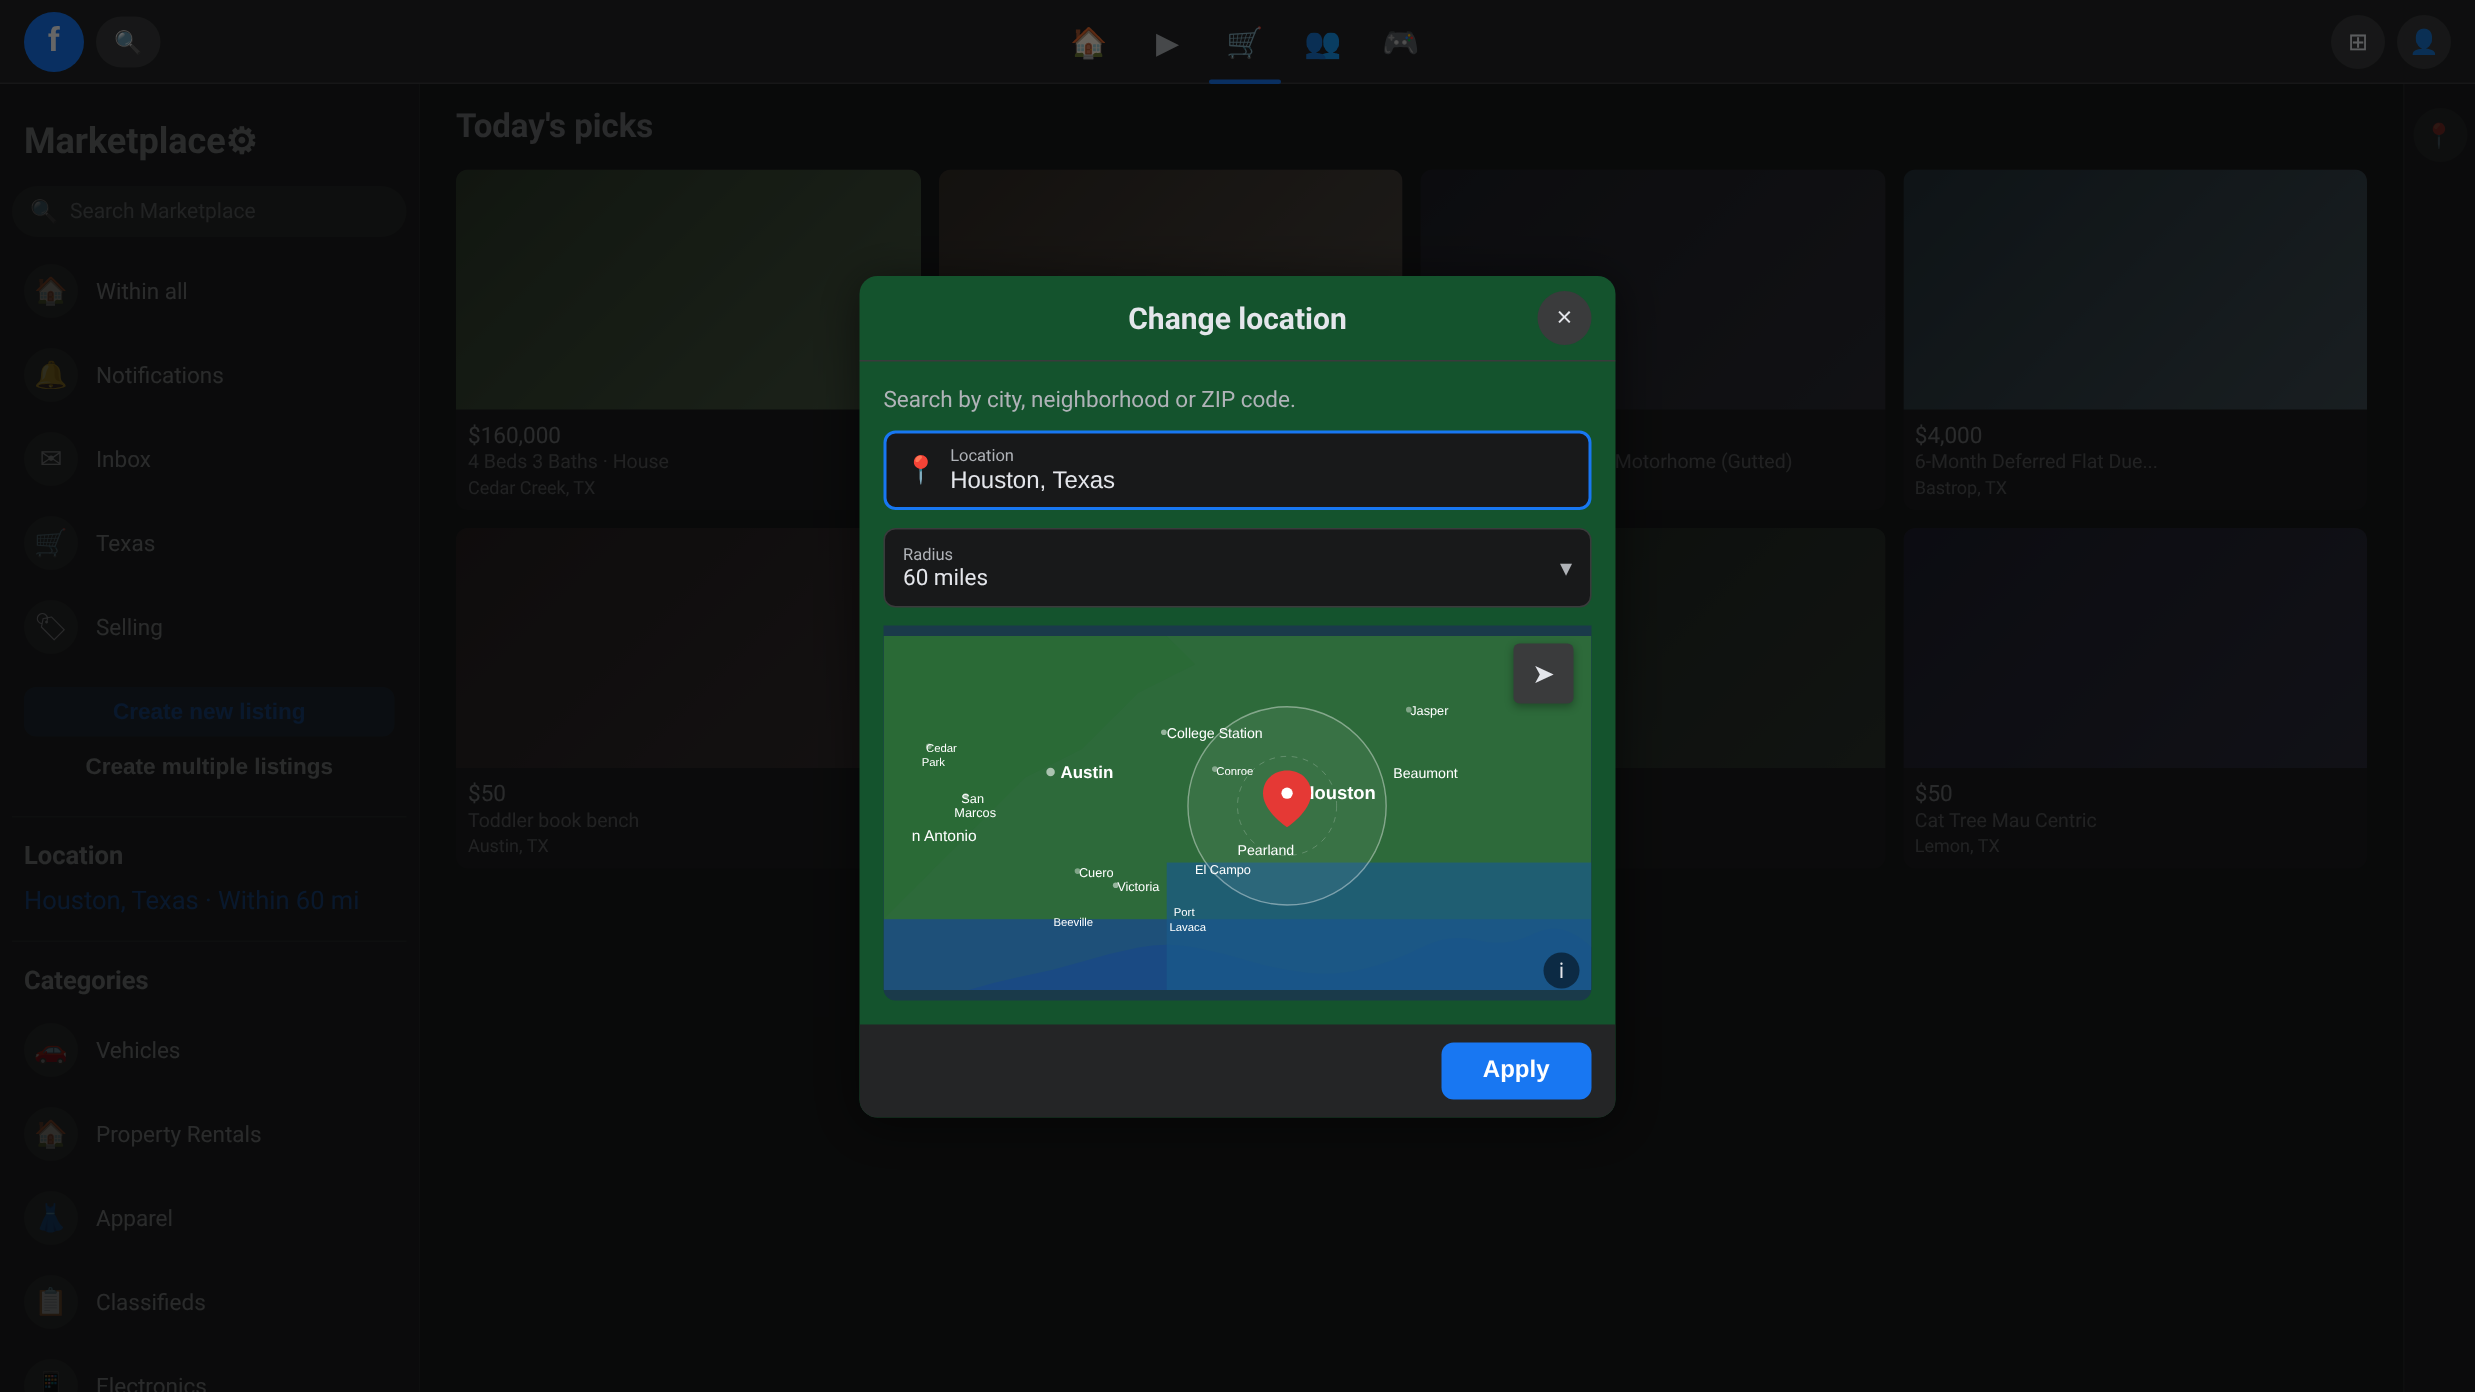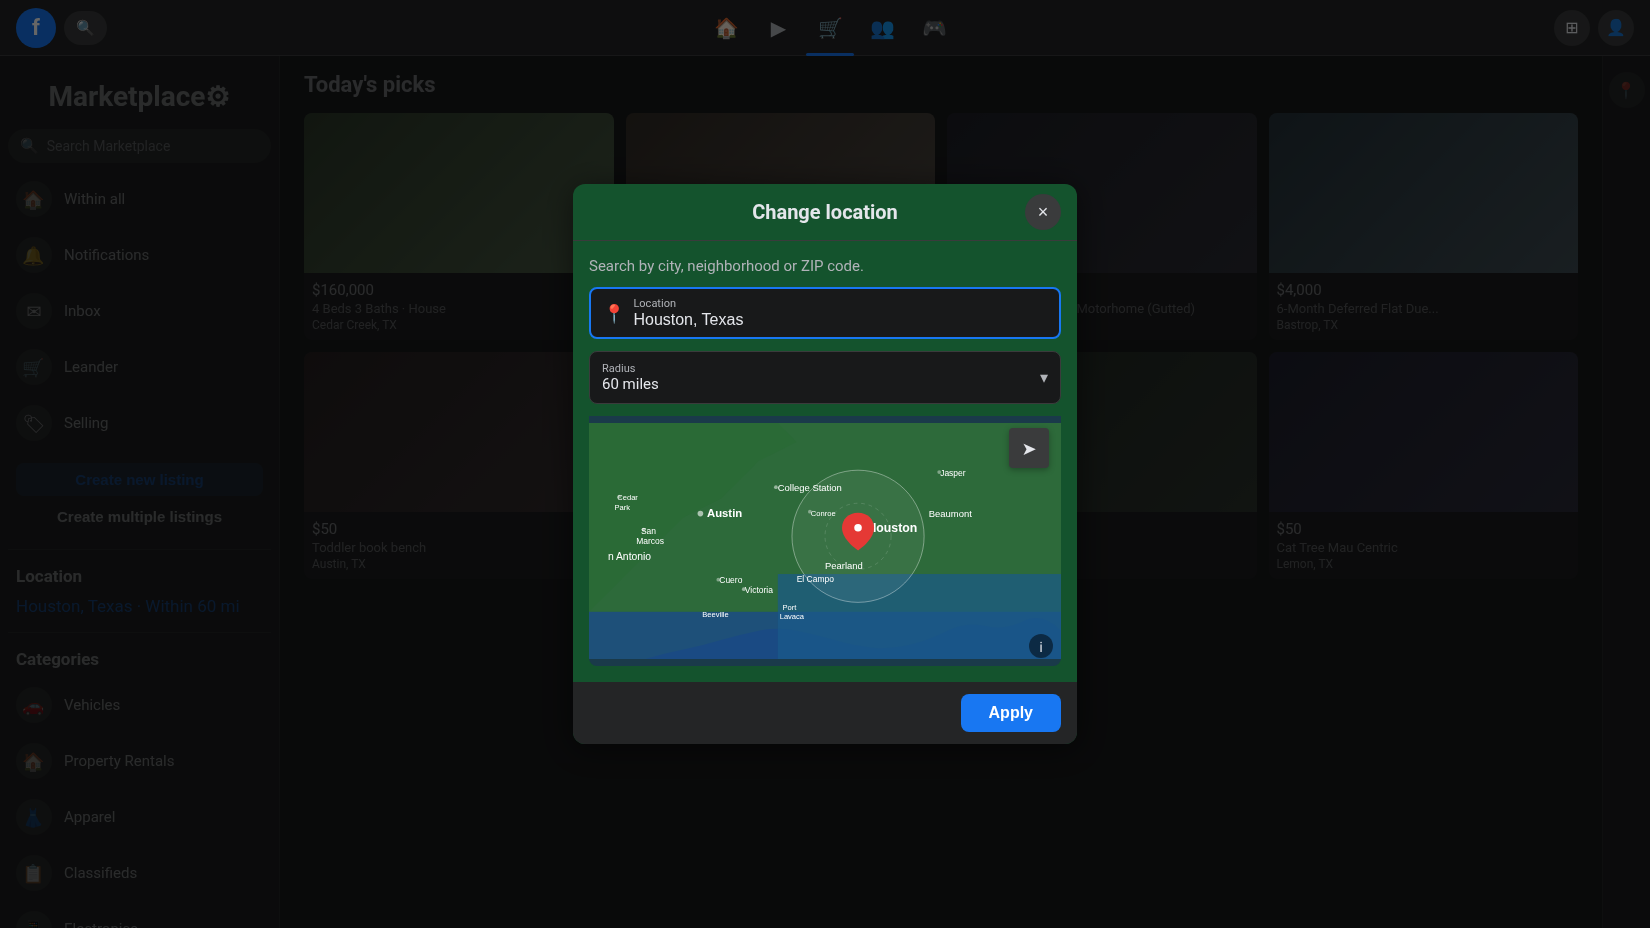--- a/index.html
+++ b/index.html
@@ -91,24 +91,24 @@
     
     .sidebar {
       width: 280px;
       background: #242526;
       border-right: 1px solid #3a3b3c;
       padding: 16px 8px;
       overflow-y: auto;
       flex-shrink: 0;
     }
     .sidebar-title {
-      font-size: 28px; font-weight: 700;
+      font-size: 24px; font-weight: 700;
       color: #e4e6eb;
       padding: 8px 8px;
-      display: flex; align-items: center; justify-content: center;
+      display: flex; align-items: center; justify-content: flex-start;
     }
     .sidebar-search {
       background: #3a3b3c;
       border-radius: 20px;
       padding: 8px 12px;
       display: flex; align-items: center; gap: 8px;
       margin: 8px 0;
       color: #b0b3b8;
       font-size: 15px;
     }
@@ -451,21 +451,21 @@
     <div class="sidebar-item">
       <div class="icon-circle">🔔</div>
       <span>Notifications</span>
     </div>
     <div class="sidebar-item">
       <div class="icon-circle">✉</div>
       <span>Inbox</span>
     </div>
     <div class="sidebar-item">
       <div class="icon-circle">🛒</div>
-      <span>Leander</span>
+      <span>Texas</span>
     </div>
     <div class="sidebar-item">
       <div class="icon-circle">🏷</div>
       <span>Selling</span>
     </div>
 
     <div style="padding: 8px;">
       <button class="create-listing-btn">Create new listing</button>
       <button class="create-multiple-btn">Create multiple listings</button>
     </div>

